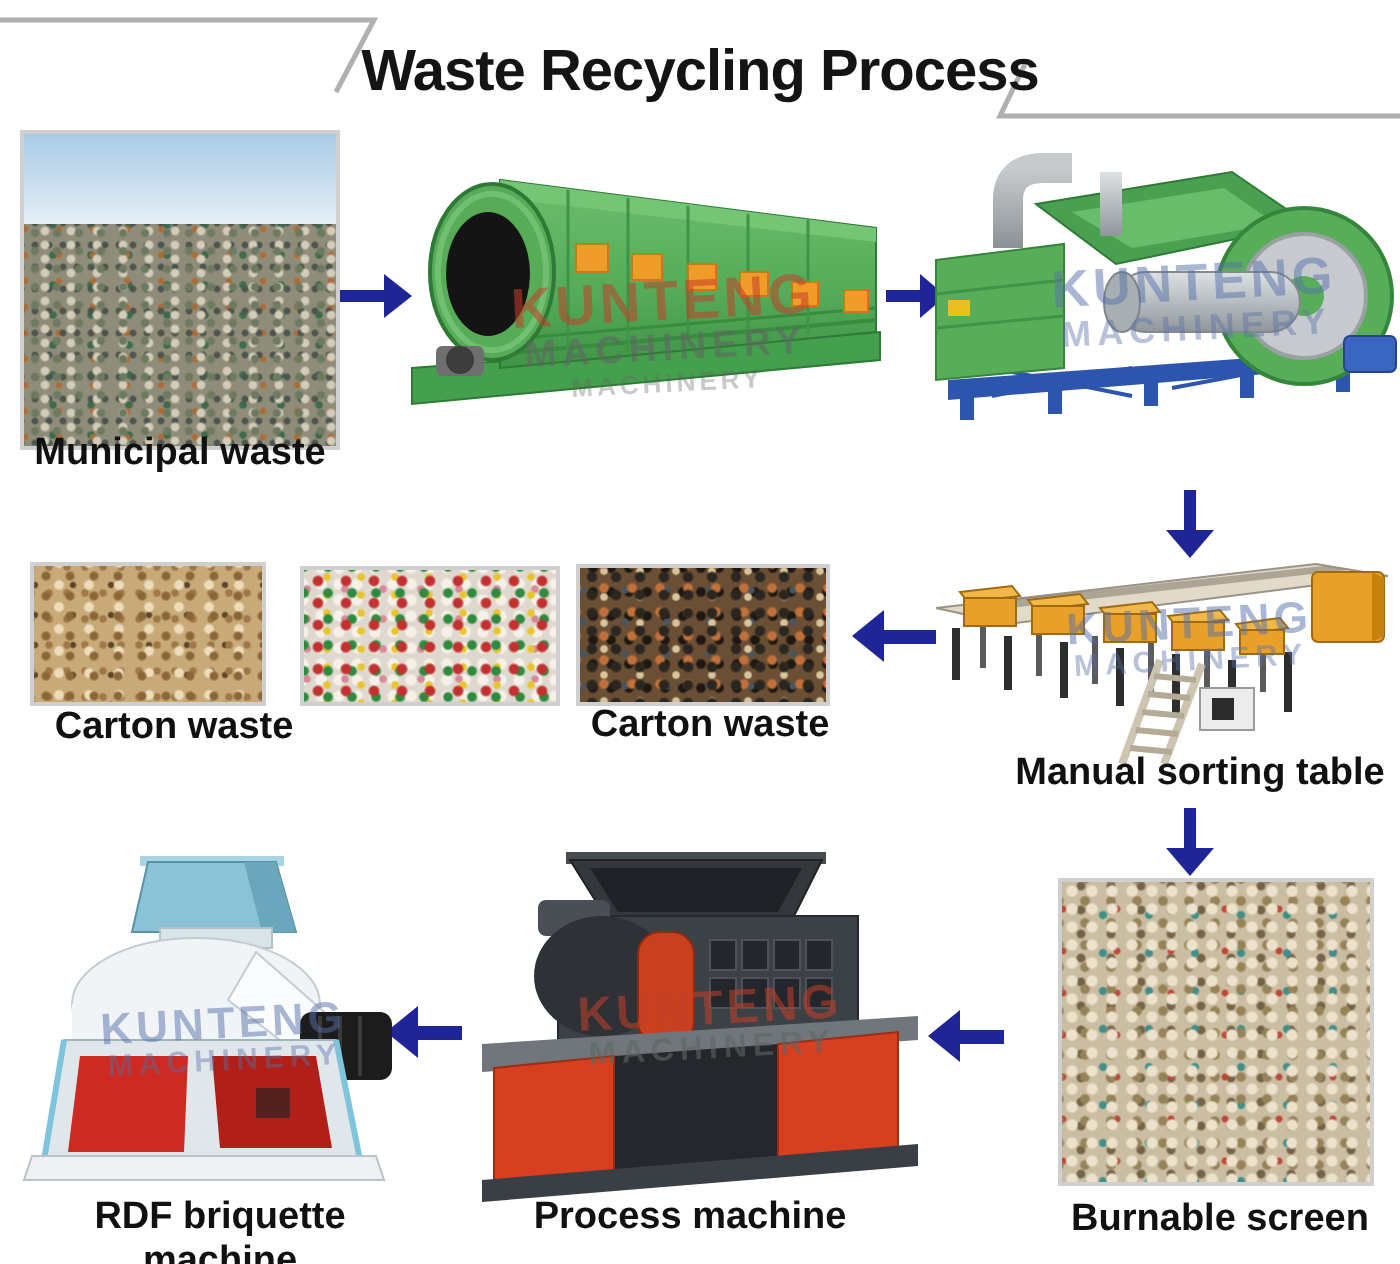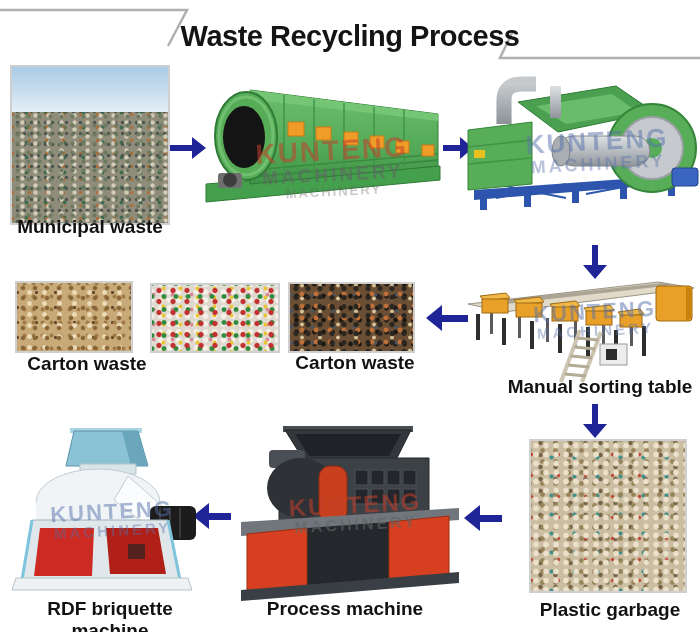--- a/index.html
+++ b/index.html
@@ -255,21 +255,21 @@
   <div class="arrow abs" style="left:583px;top:404px">
     <svg width="24" height="34" viewBox="0 0 24 34">
         <rect x="9" y="0" width="6" height="21" fill="#1f2496"></rect>
         <polygon points="0,20 12,34 24,20" fill="#1f2496"></polygon>
       </svg>
   </div>
 
   <div class="photo" style="left:529px;top:439px;width:158px;height:154px">
       <div class="tex burn"></div>
     </div>
-  <div class="nlabel" style="left:520px;top:599px;width:180px">Plastic garbage</div>
+  <div class="nlabel" style="left:520px;top:599px;width:180px">Burnable screen</div>
 
   <div class="arrow abs" style="left:464px;top:505px">
     <svg width="38" height="26" viewBox="0 0 38 26">
         <rect x="15" y="10" width="23" height="7" fill="#1f2496"></rect>
         <polygon points="16,0 0,13 16,26" fill="#1f2496"></polygon>
       </svg>
   </div>
 
   <svg class="abs" style="left:233px;top:426px" width="234" height="176" viewBox="0 0 234 176">
     <rect x="50" y="0" width="130" height="6" fill="#474c52"></rect>

